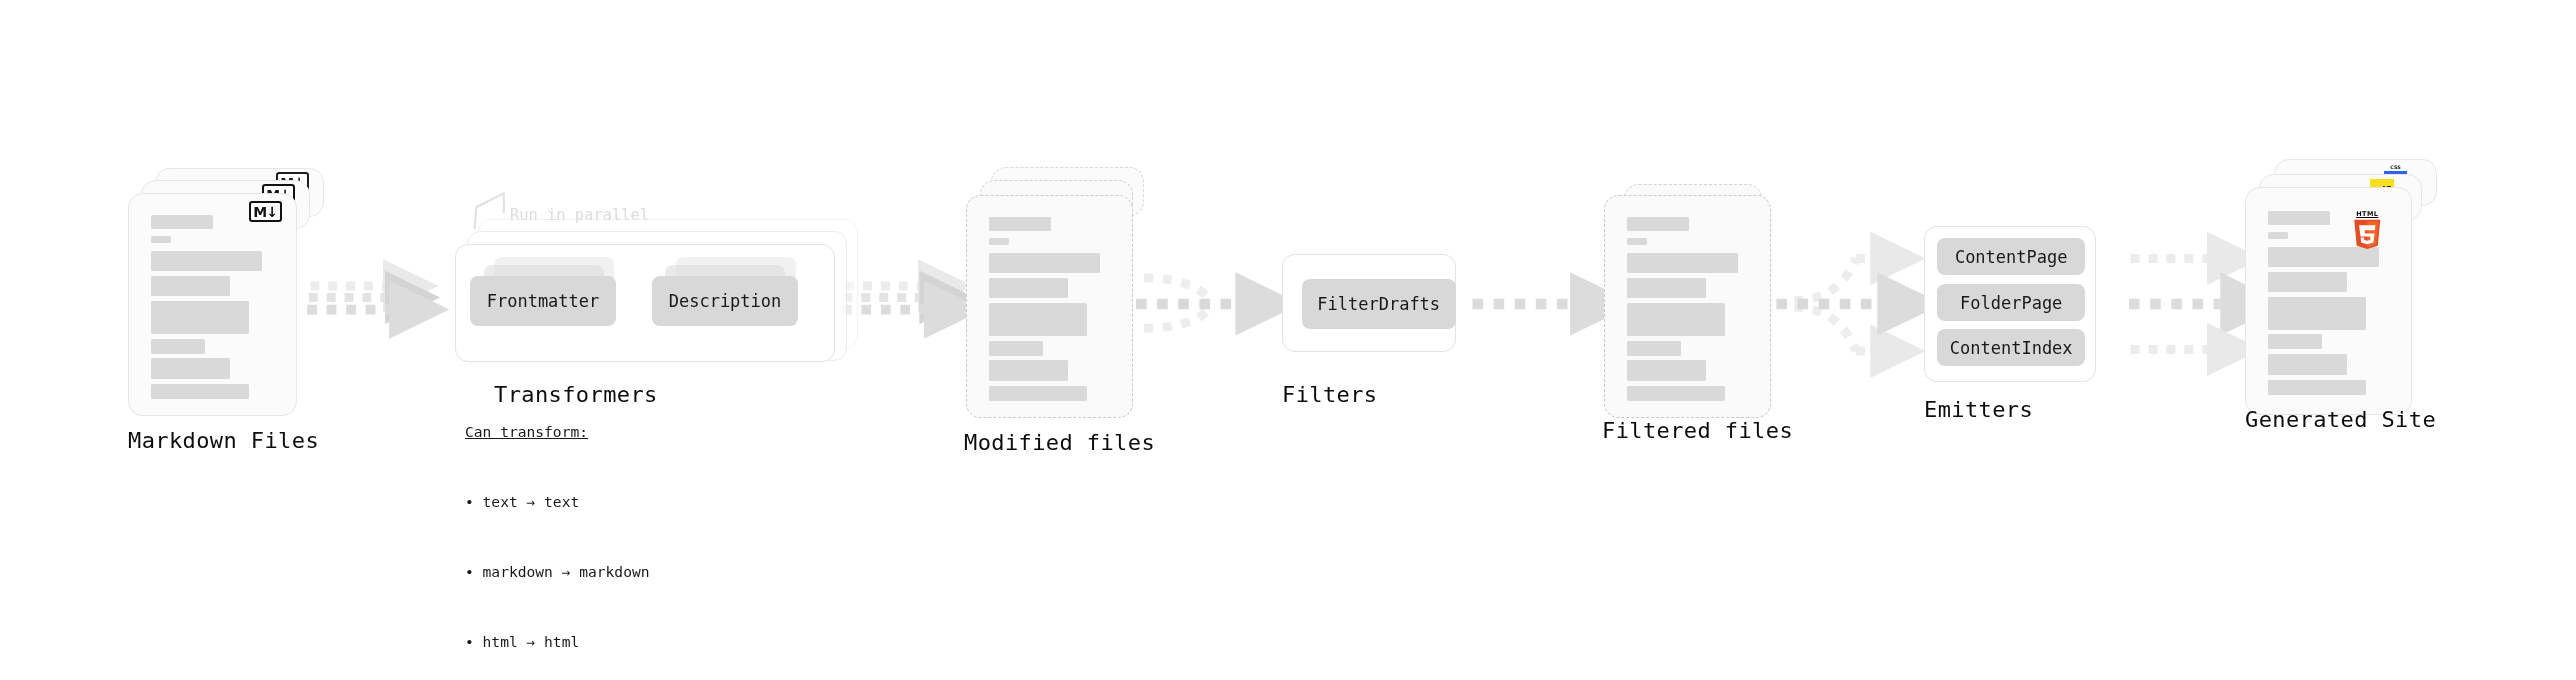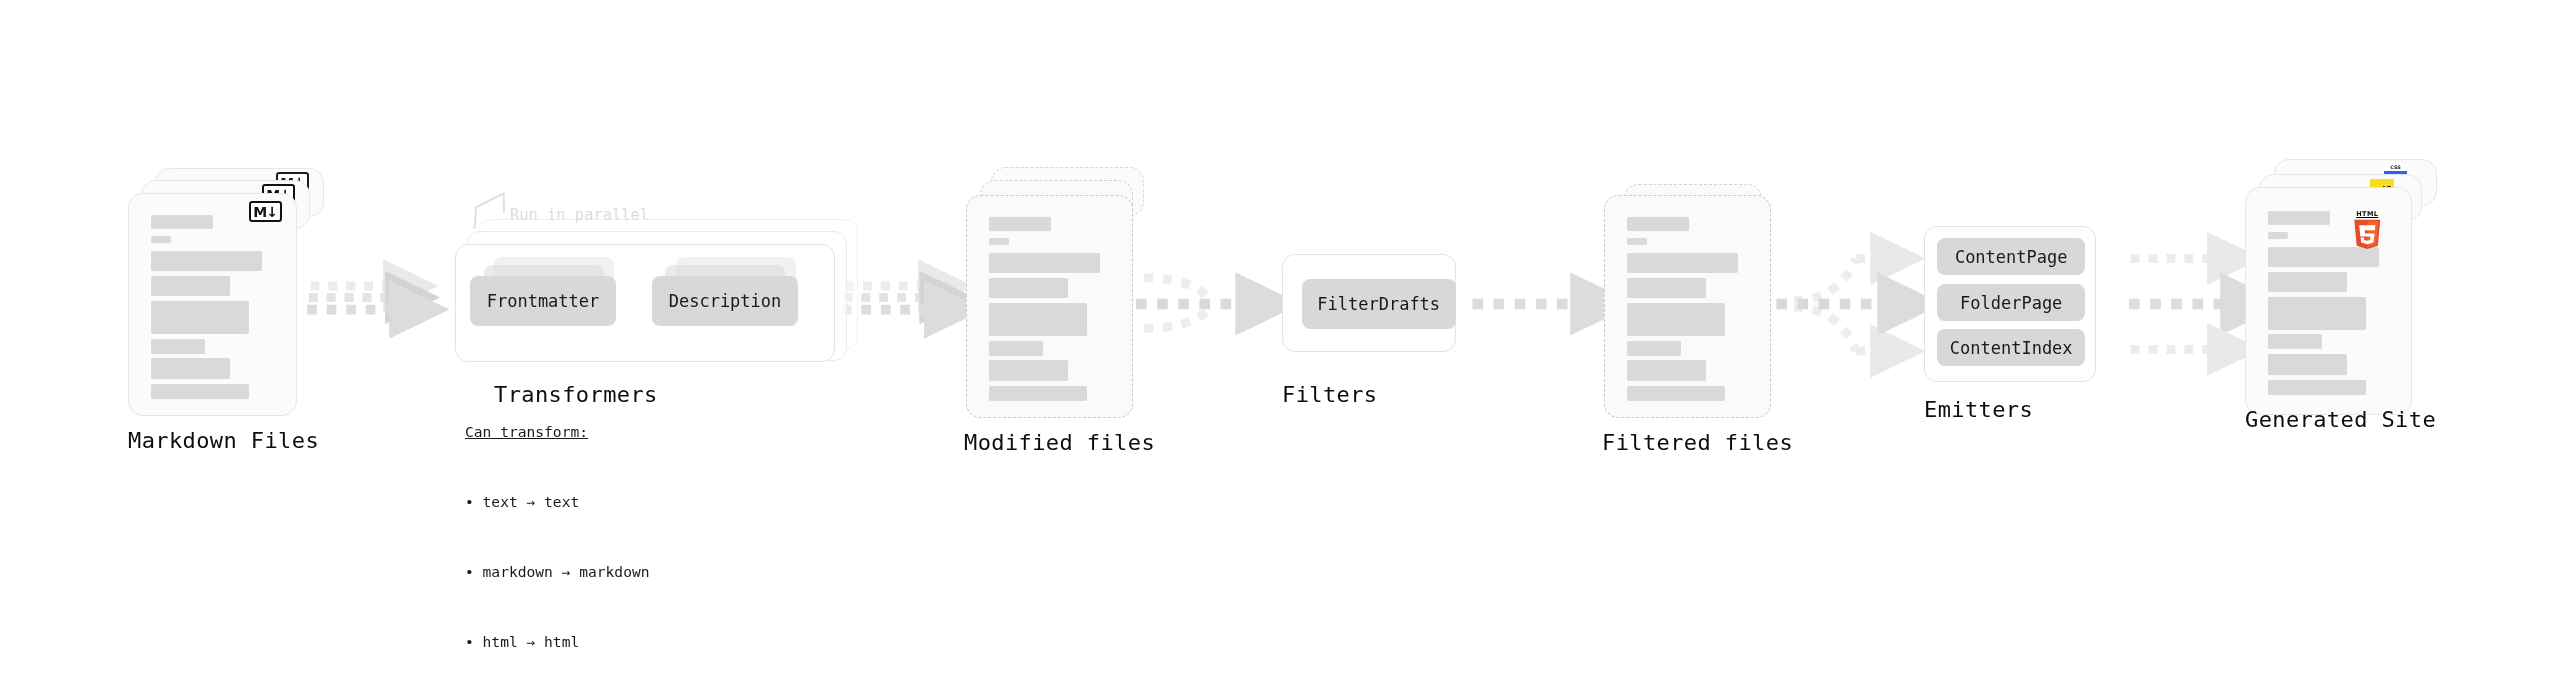--- a/index.html
+++ b/index.html
@@ -233,21 +233,21 @@
       <div class="bar" style="left:22px; top:21px; width:62px; height:14px;"></div>
       <div class="bar" style="left:22px; top:42px; width:19.5px; height:6.5px;"></div>
       <div class="bar" style="left:22px; top:57px; width:111px; height:20.3px;"></div>
       <div class="bar" style="left:22px; top:82px; width:79px; height:20.3px;"></div>
       <div class="bar" style="left:22px; top:107px; width:98px; height:32.5px;"></div>
       <div class="bar" style="left:22px; top:145px; width:54px; height:14.6px;"></div>
       <div class="bar" style="left:22px; top:164px; width:79px; height:21px;"></div>
       <div class="bar" style="left:22px; top:190px; width:98px; height:14.6px;"></div>
     </div>
   </div>
-  <div class="title" style="left:1602px; top:430px;">Filtered files</div>
+  <div class="title" style="left:1602px; top:418px;">Filtered files</div>
 
   <div class="group-box" style="left:1924px; top:226px; width:172px; height:156px;">
     <div class="chip" style="left:12.2px; top:11.4px; width:148px; height:37px;">ContentPage</div>
     <div class="chip" style="left:12.2px; top:57px; width:148px; height:37px;">FolderPage</div>
     <div class="chip" style="left:12.2px; top:102px; width:148px; height:37px;">ContentIndex</div>
   </div>
   <div class="title" style="left:1924px; top:397px;">Emitters</div>
 
   <div class="doc-stack">
     <div class="doc-card ghost" style="left:2274px; top:159px; width:163px; height:47px;"></div>

